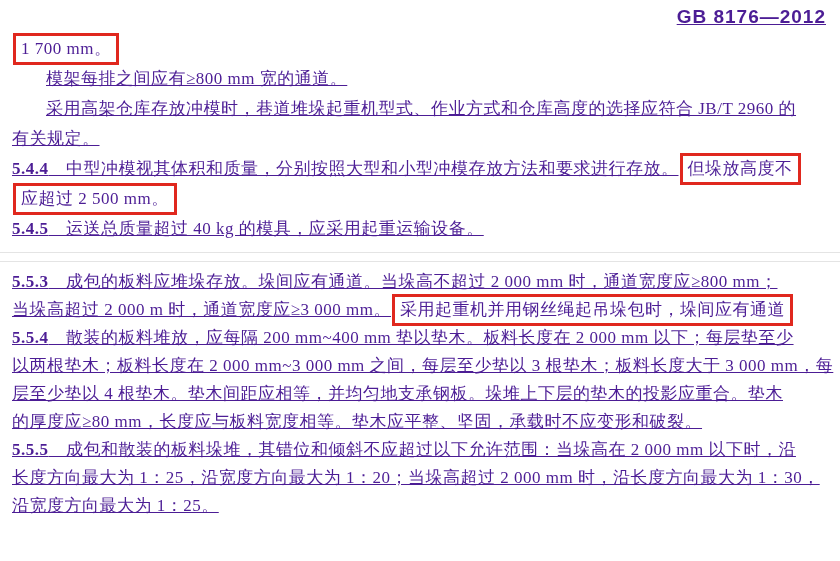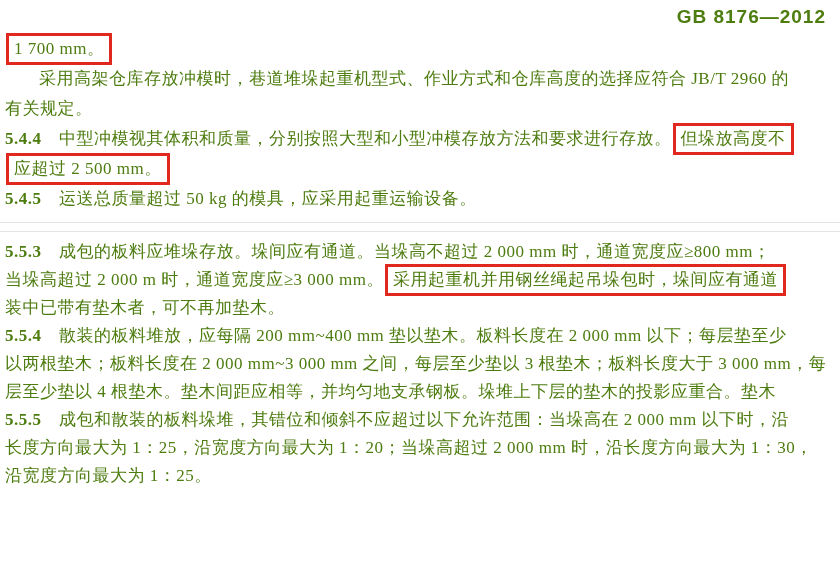--- a/index.html
+++ b/index.html
@@ -7,32 +7,33 @@
     padding: 0;
     background: #ffffff;
   }
   #page {
     position: relative;
     width: 840px;
     height: 561px;
     background: #ffffff;
     overflow: hidden;
     font-family: "Liberation Serif", "DejaVu Serif", serif;
-    color: #4d7c0f;
+    color: #4c1d95;
+    text-decoration: underline;
   }
   #doc-header {
     text-align: right;
     padding: 6px 14px 0 0;
     font-size: 19px;
     font-weight: bold;
     letter-spacing: 1px;
     font-family: "Liberation Sans", "DejaVu Sans", sans-serif;
   }
   .text-block {
-    padding: 0 5px;
+    padding: 0 12px;
     font-size: 17px;
     letter-spacing: 0.5px;
   }
   #block-upper {
     margin-top: 6px;
     line-height: 30px;
     padding-bottom: 8px;
     border-bottom: 1px solid #e4e4e4;
   }
   #block-lower {
@@ -60,31 +61,32 @@
   }
 </style>
 </head>
 <body>
 
 <div id="page">
   <div id="doc-header">GB 8176—2012</div>
 
   <div id="block-upper" class="text-block">
       <div class="line"><span class="boxed ">1 700 mm。</span></div>
+      <div class="line indent"><span class="">模架每排之间应有≥800 mm 宽的通道。</span></div>
       <div class="line indent"><span class="">采用高架仓库存放冲模时，巷道堆垛起重机型式、作业方式和仓库高度的选择应符合 JB/T 2960 的</span></div>
       <div class="line"><span class="">有关规定。</span></div>
       <div class="line"><span class="bold">5.4.4</span><span class="">　中型冲模视其体积和质量，分别按照大型和小型冲模存放方法和要求进行存放。</span><span class="boxed ">但垛放高度不</span></div>
       <div class="line"><span class="boxed ">应超过 2 500 mm。</span></div>
-      <div class="line"><span class="bold">5.4.5</span><span class="">　运送总质量超过 50 kg 的模具，应采用起重运输设备。</span></div>
+      <div class="line"><span class="bold">5.4.5</span><span class="">　运送总质量超过 40 kg 的模具，应采用起重运输设备。</span></div>
     </div>
 
   <div id="block-lower" class="text-block">
       <div class="line"><span class="bold">5.5.3</span><span class="">　成包的板料应堆垛存放。垛间应有通道。当垛高不超过 2 000 mm 时，通道宽度应≥800 mm；</span></div>
       <div class="line"><span class="">当垛高超过 2 000 m 时，通道宽度应≥3 000 mm。</span><span class="boxed ">采用起重机并用钢丝绳起吊垛包时，垛间应有通道</span></div>
-      <div class="line"><span class="">装中已带有垫木者，可不再加垫木。</span></div>
       <div class="line"><span class="bold">5.5.4</span><span class="">　散装的板料堆放，应每隔 200 mm~400 mm 垫以垫木。板料长度在 2 000 mm 以下；每层垫至少</span></div>
       <div class="line"><span class="">以两根垫木；板料长度在 2 000 mm~3 000 mm 之间，每层至少垫以 3 根垫木；板料长度大于 3 000 mm，每</span></div>
       <div class="line"><span class="">层至少垫以 4 根垫木。垫木间距应相等，并均匀地支承钢板。垛堆上下层的垫木的投影应重合。垫木</span></div>
+      <div class="line"><span class="">的厚度应≥80 mm，长度应与板料宽度相等。垫木应平整、坚固，承载时不应变形和破裂。</span></div>
       <div class="line"><span class="bold">5.5.5</span><span class="">　成包和散装的板料垛堆，其错位和倾斜不应超过以下允许范围：当垛高在 2 000 mm 以下时，沿</span></div>
       <div class="line"><span class="">长度方向最大为 1：25，沿宽度方向最大为 1：20；当垛高超过 2 000 mm 时，沿长度方向最大为 1：30，</span></div>
       <div class="line"><span class="">沿宽度方向最大为 1：25。</span></div>
     </div>
 </div>
 
 </body></html>

